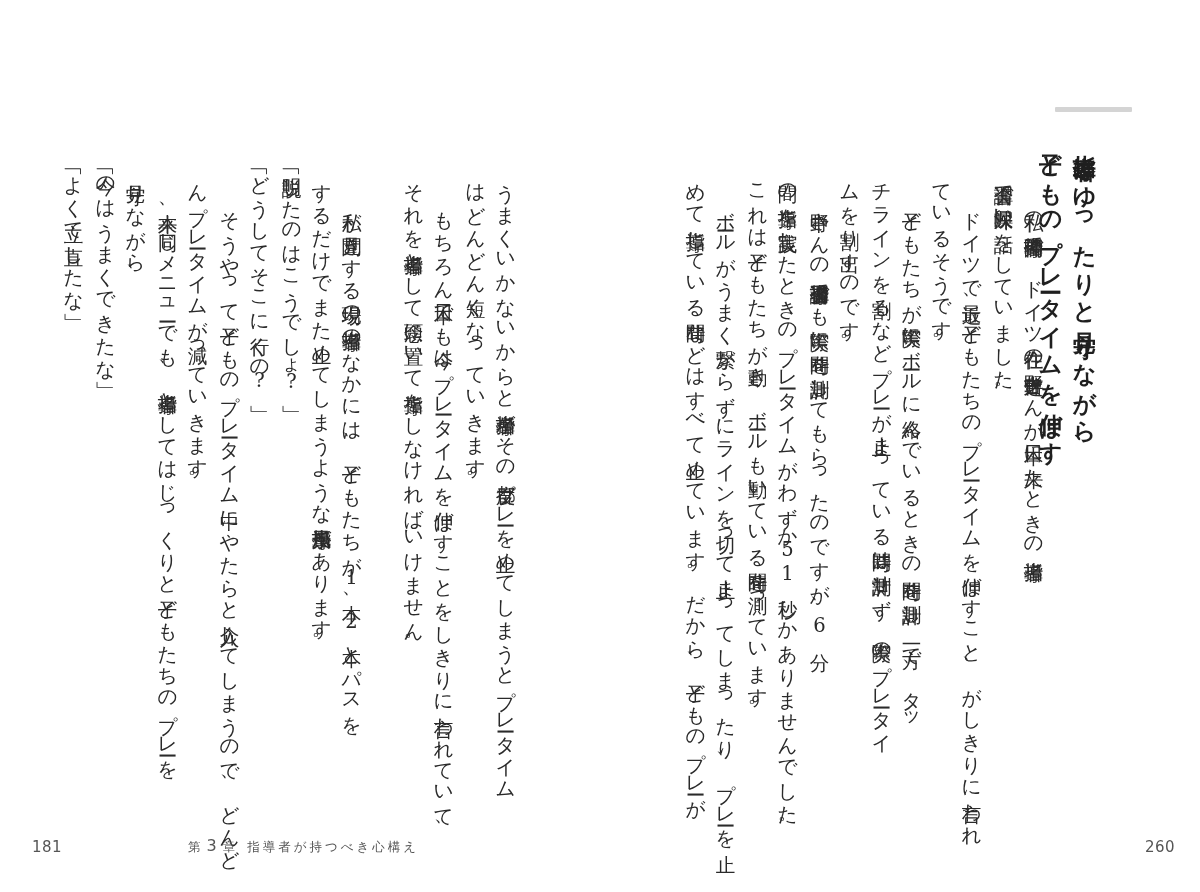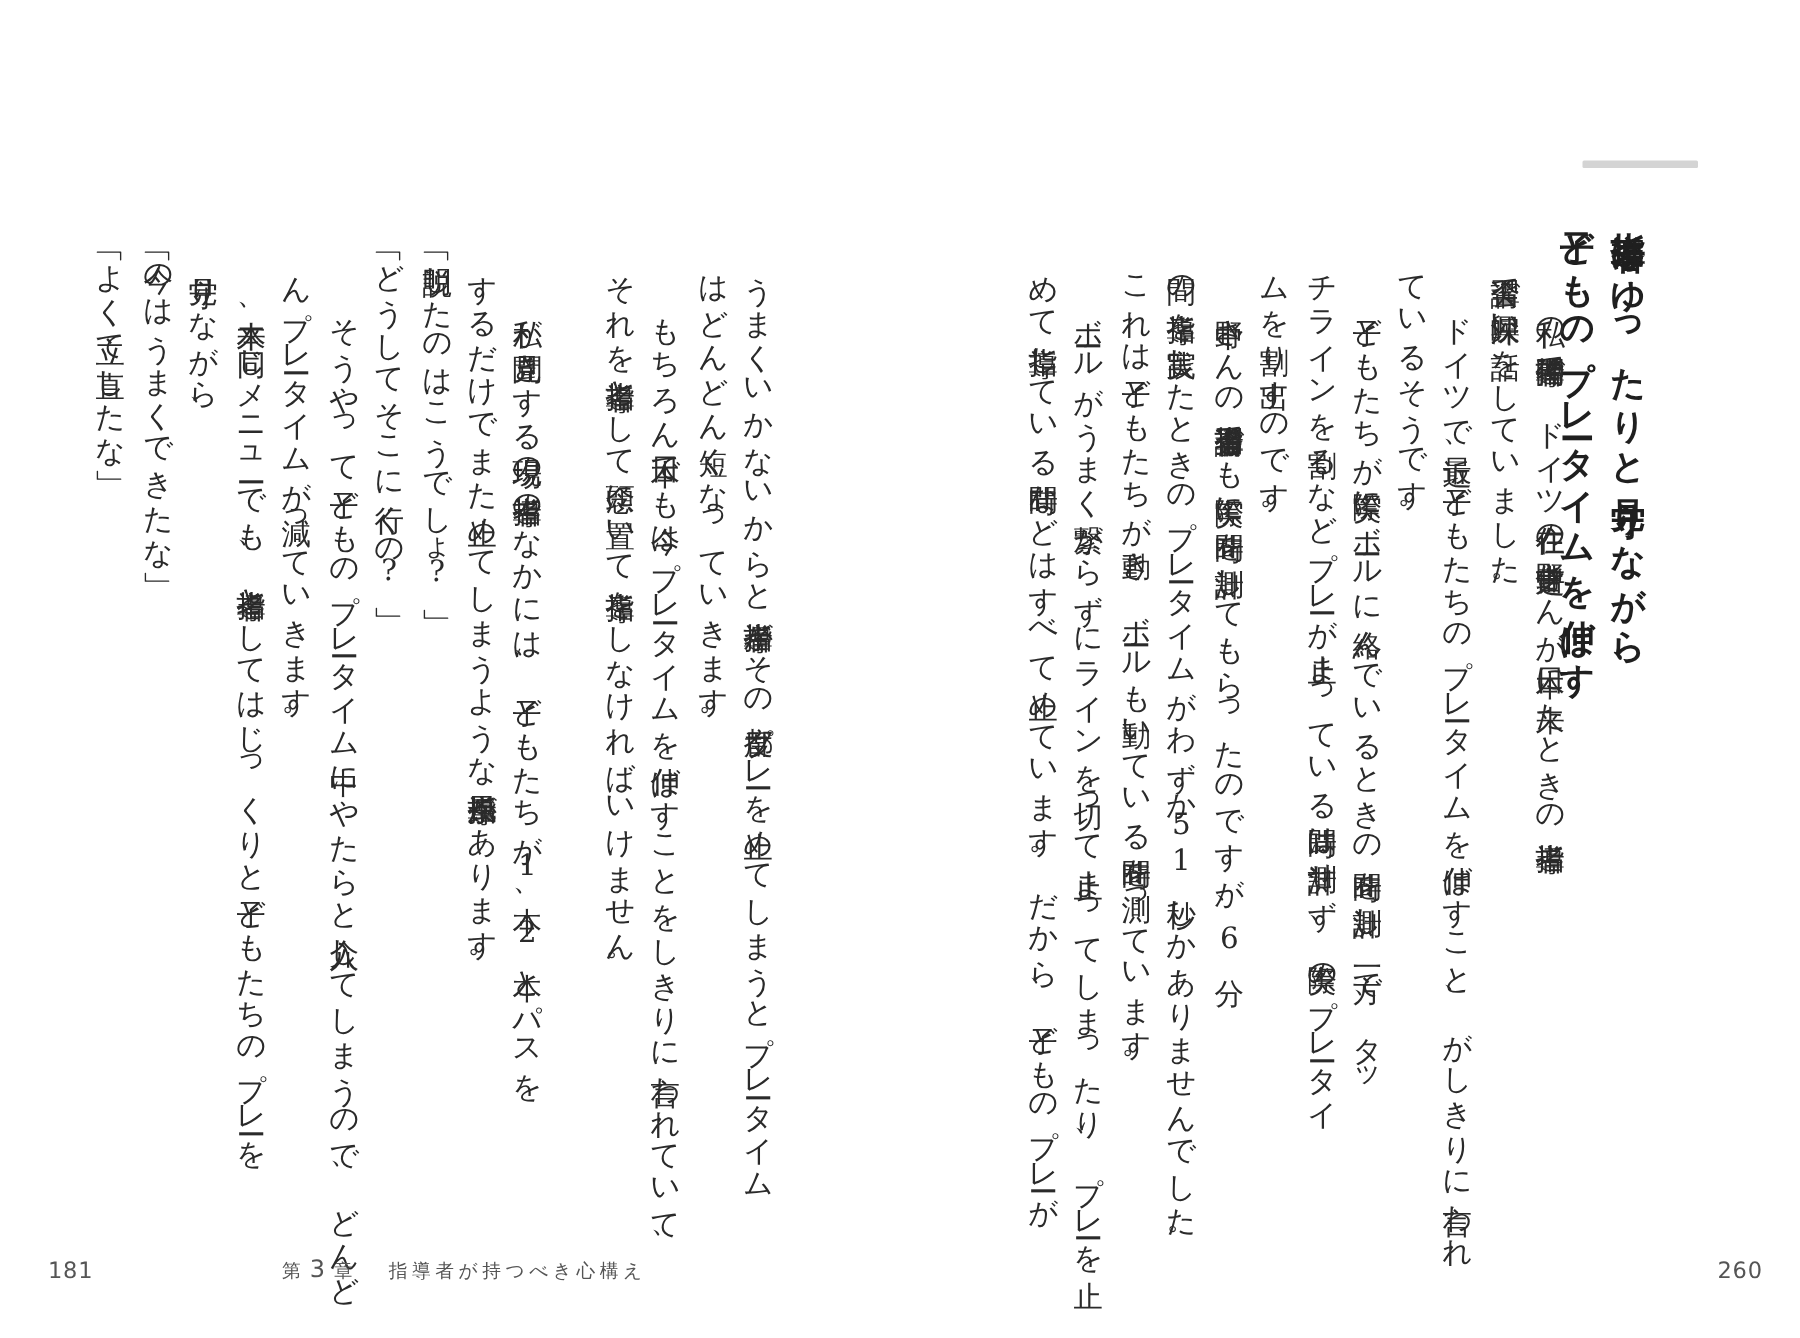--- a/index.html
+++ b/index.html
@@ -79,21 +79,21 @@
       position: absolute;
       top: 836px;
       left: 188px;
       font-family: "DejaVu Sans", "Liberation Sans", sans-serif;
       font-size: 12.5px;
       color: #555555;
       white-space: nowrap;
     }
     .running-head .chapter-label { letter-spacing: 6px; }
     .running-head .chapter-num { font-size: 16px; letter-spacing: 6px; }
-    .running-head .chapter-title { margin-left: 18px; letter-spacing: 3px; }
+    .running-head .chapter-title { margin-left: 6px; letter-spacing: 3px; }
   </style>
 </head>
 <body>
 
 <div class="spread">
 
   <div class="page page-left">
     <div class="vcol" style="left:493px">うまくいかないからと指導者がその都度プレーを止めてしまうとプレータイム</div>
     <div class="vcol" style="left:463px">はどんどん短くなっていきます。</div>
     <div class="vcol indent" style="left:431px">もちろん日本でも今はプレータイムを伸ばすことをしきりに言われていて、</div>

